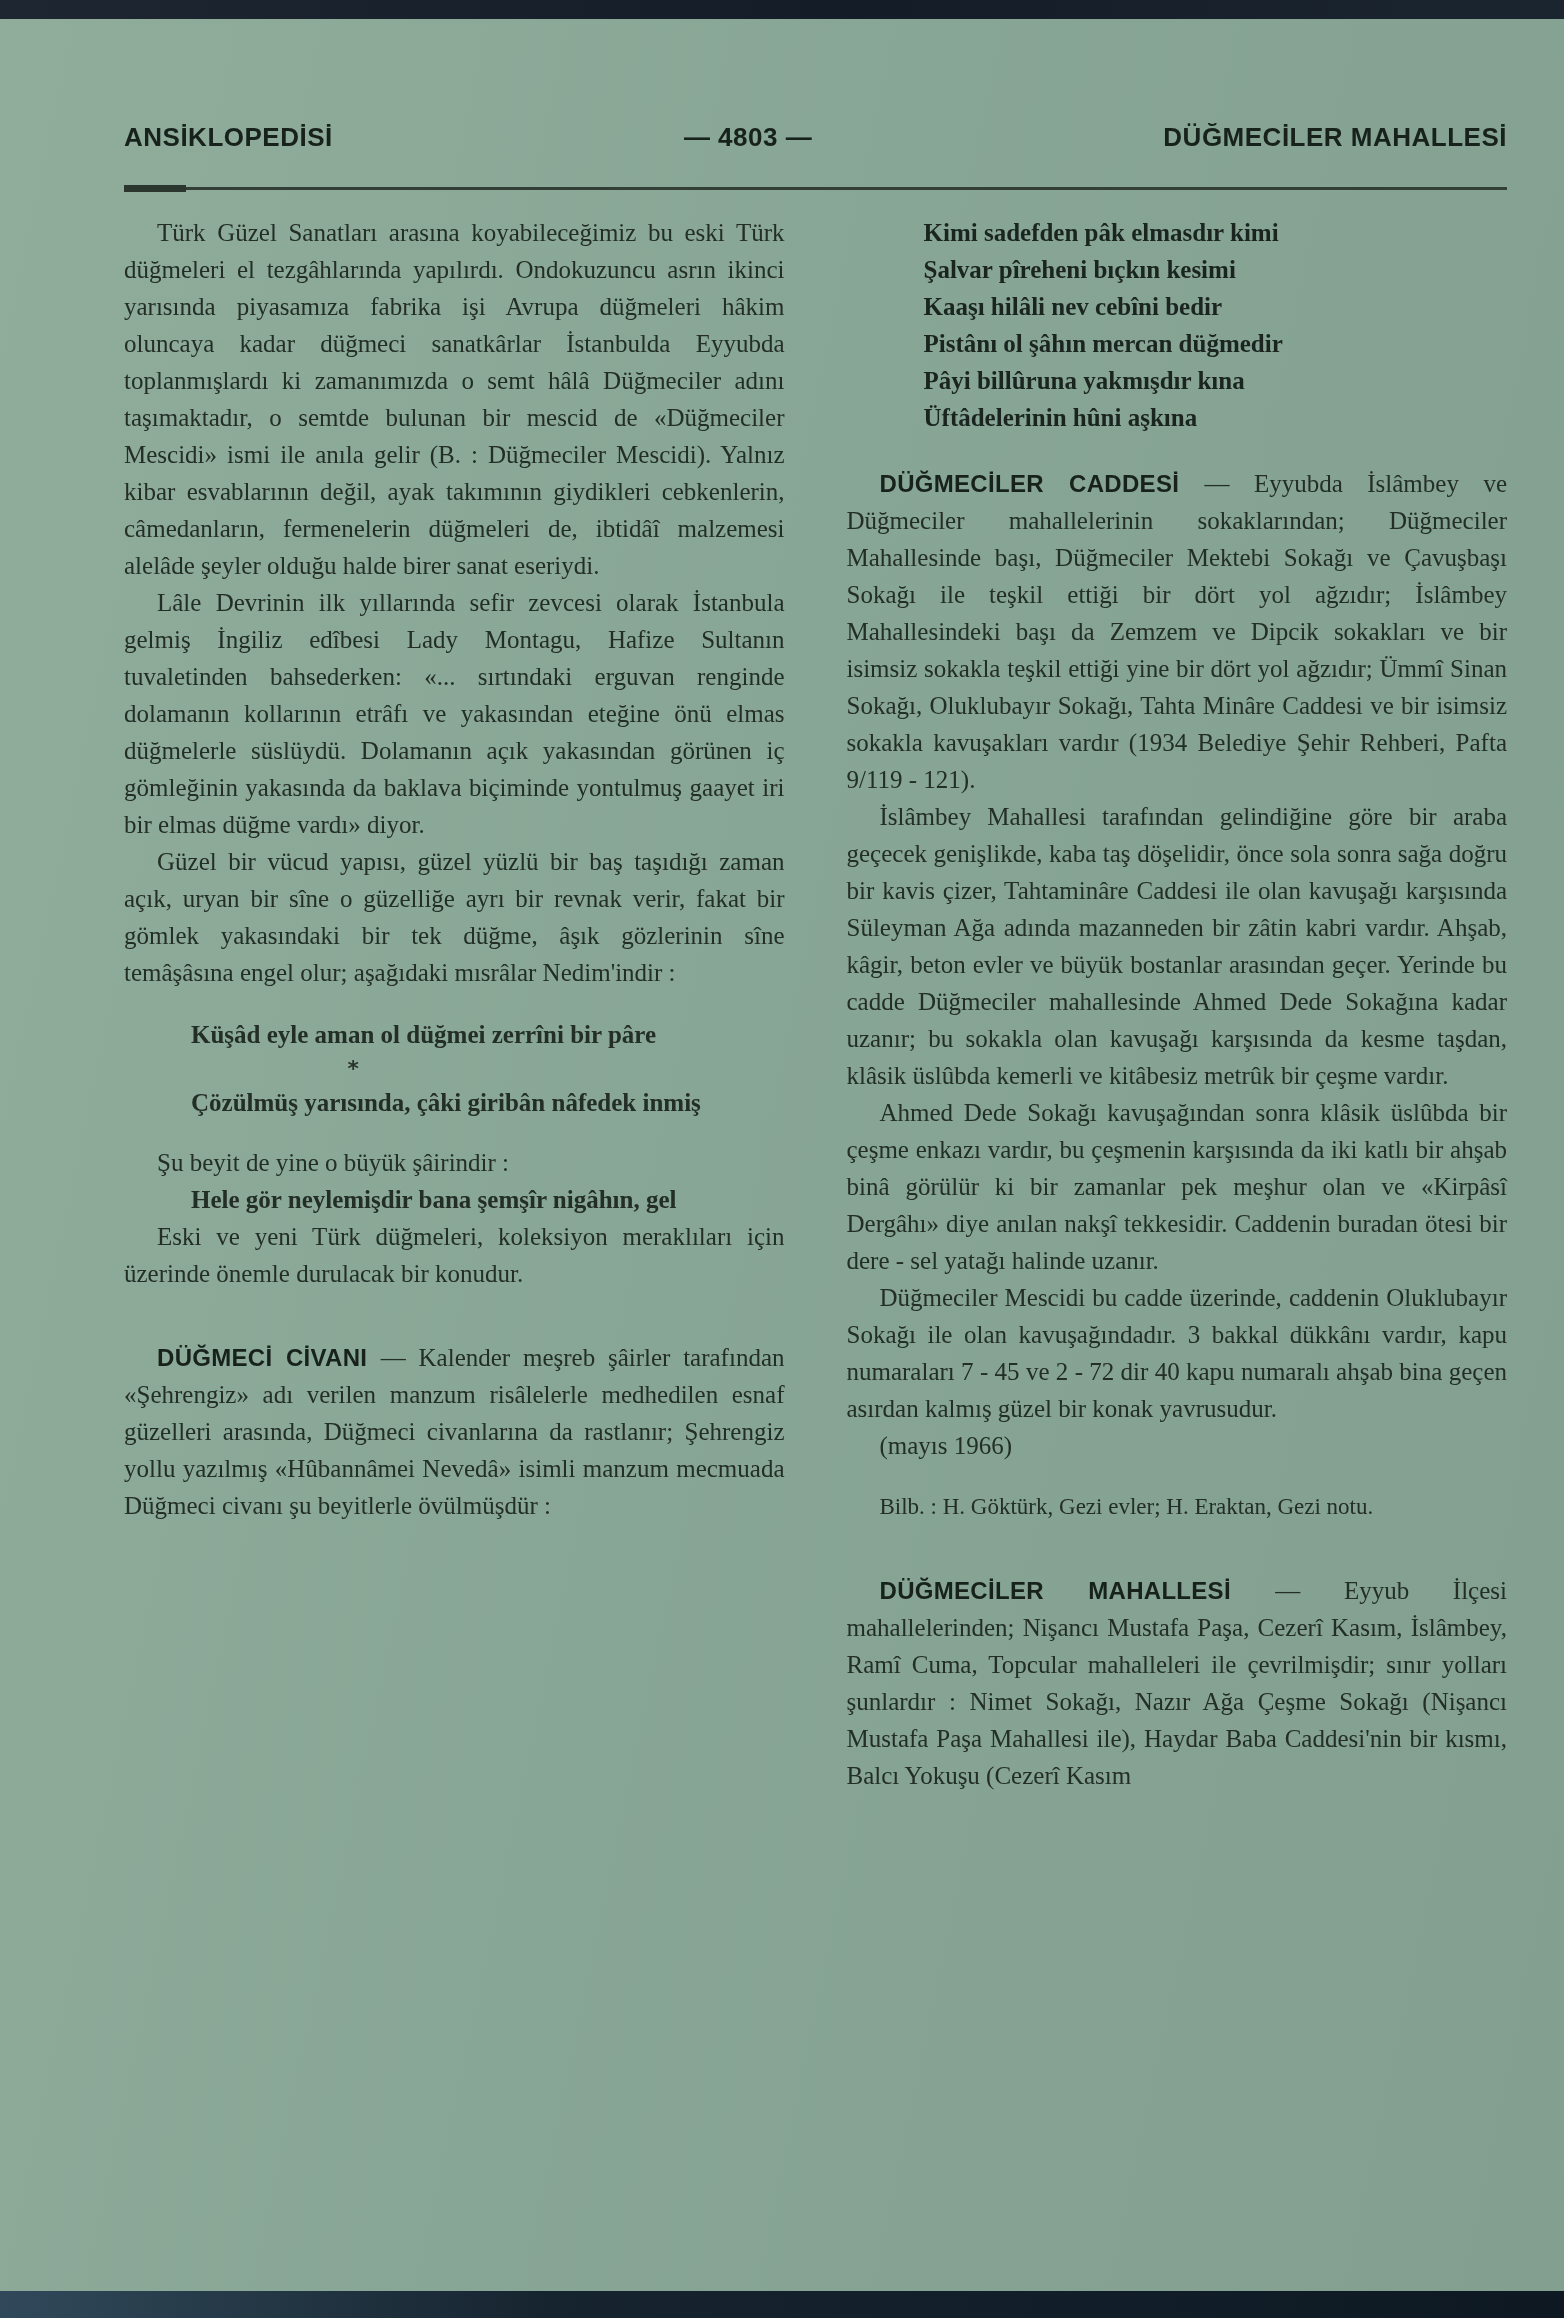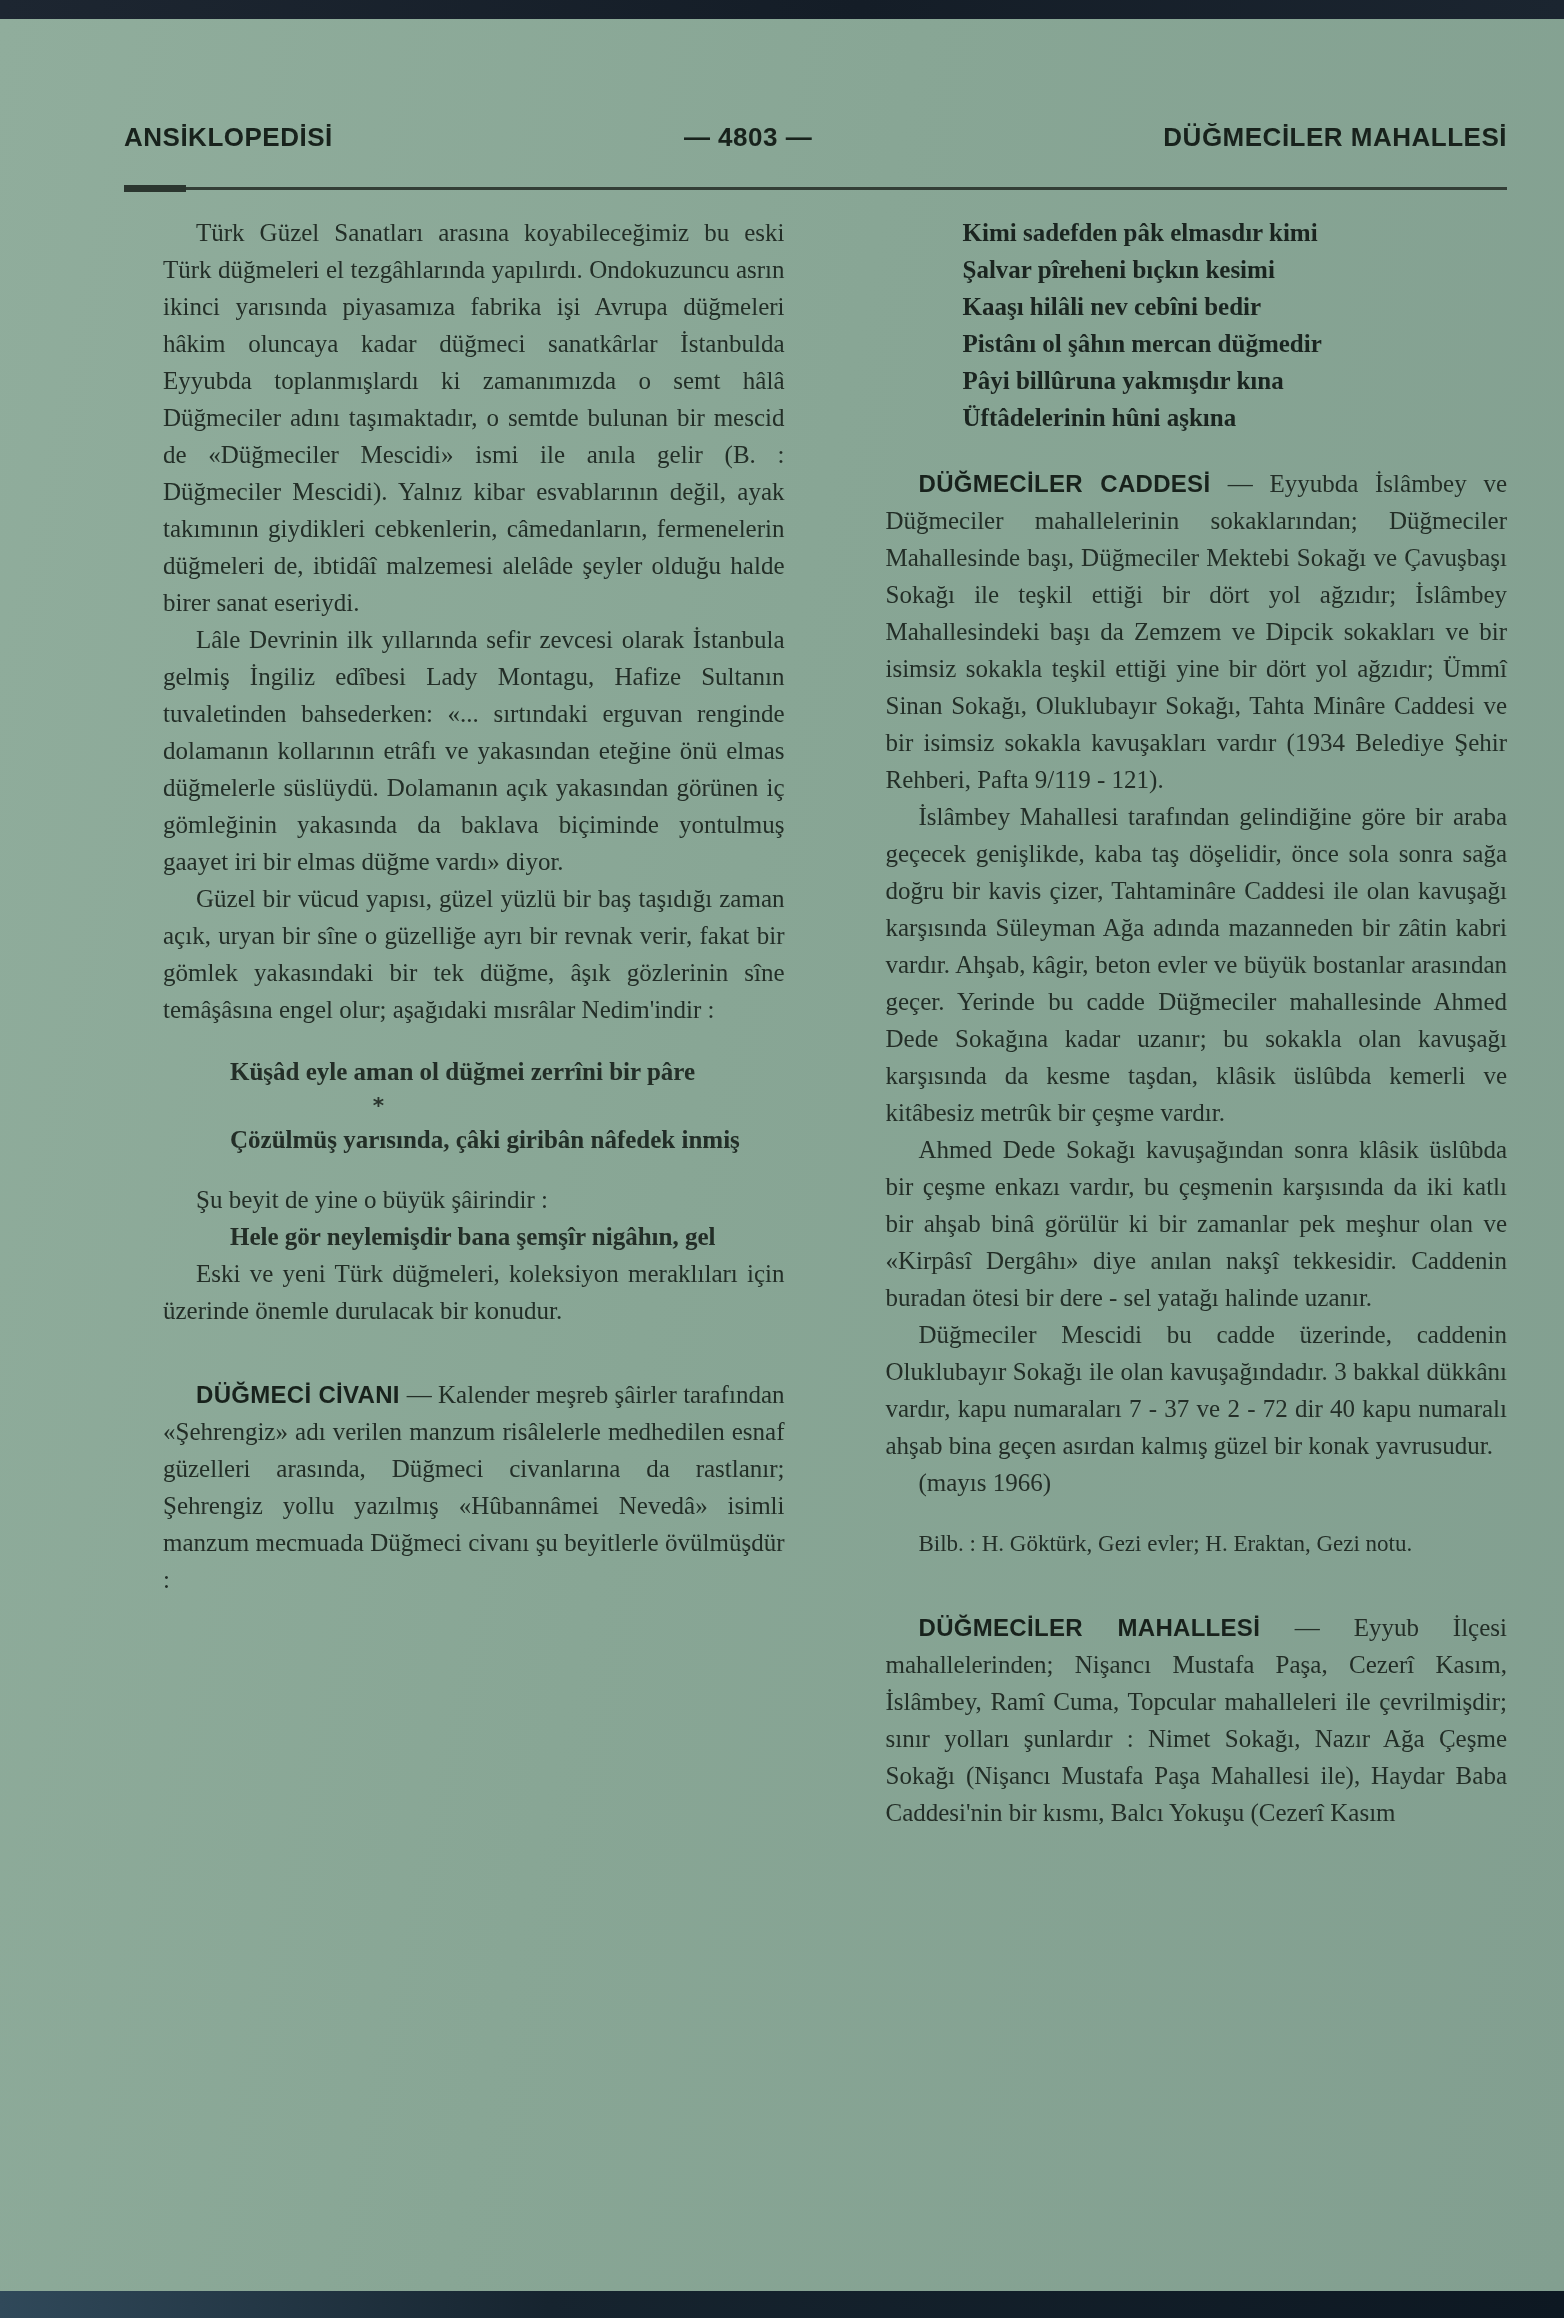--- a/index.html
+++ b/index.html
@@ -51,21 +51,20 @@
   }
   .columns {
     display: flex;
     gap: 62px;
   }
   .col {
     flex: 1;
     font-size: 25px;
     line-height: 37px;
     text-align: justify;
-    margin-left: 39px;
   }
   p.body { text-indent: 33px; }
   .verse {
     font-weight: bold;
     padding-left: 67px;
     text-align: left;
   }
   .verse-block { margin-top: 25px; margin-bottom: 5.2px; }
   .separator {
     font-family: "DejaVu Sans", sans-serif;
@@ -150,21 +149,21 @@
         <p class="poem-line">Pâyi billûruna yakmışdır kına</p>
         <p class="poem-line">Üftâdelerinin hûni aşkına</p>
       </div>
 
       <p class="body">
         <span class="run-head">DÜĞMECİLER CADDESİ </span>
         <span>— Eyyubda İslâmbey ve Düğmeciler mahallelerinin sokaklarından; Düğmeciler Mahallesinde başı, Düğmeciler Mektebi Sokağı ve Çavuşbaşı Sokağı ile teşkil ettiği bir dört yol ağzıdır; İslâmbey Mahallesindeki başı da Zemzem ve Dipcik sokakları ve bir isimsiz sokakla teşkil ettiği yine bir dört yol ağzıdır; Ümmî Sinan Sokağı, Oluklubayır Sokağı, Tahta Minâre Caddesi ve bir isimsiz sokakla kavuşakları vardır (1934 Belediye Şehir Rehberi, Pafta 9/119 - 121).</span>
       </p>
       <p class="body">İslâmbey Mahallesi tarafından gelindiğine göre bir araba geçecek genişlikde, kaba taş döşelidir, önce sola sonra sağa doğru bir kavis çizer, Tahtaminâre Caddesi ile olan kavuşağı karşısında Süleyman Ağa adında mazanneden bir zâtin kabri vardır. Ahşab, kâgir, beton evler ve büyük bostanlar arasından geçer. Yerinde bu cadde Düğmeciler mahallesinde Ahmed Dede Sokağına kadar uzanır; bu sokakla olan kavuşağı karşısında da kesme taşdan, klâsik üslûbda kemerli ve kitâbesiz metrûk bir çeşme vardır.</p>
       <p class="body">Ahmed Dede Sokağı kavuşağından sonra klâsik üslûbda bir çeşme enkazı vardır, bu çeşmenin karşısında da iki katlı bir ahşab binâ görülür ki bir zamanlar pek meşhur olan ve «Kirpâsî Dergâhı» diye anılan nakşî tekkesidir. Caddenin buradan ötesi bir dere - sel yatağı halinde uzanır.</p>
-      <p class="body">Düğmeciler Mescidi bu cadde üzerinde, caddenin Oluklubayır Sokağı ile olan kavuşağındadır. 3 bakkal dükkânı vardır, kapu numaraları 7 - 37 ve 2 - 72 dir 40 kapu numaralı ahşab bina geçen asırdan kalmış güzel bir konak yavrusudur.</p>
+      <p class="body">Düğmeciler Mescidi bu cadde üzerinde, caddenin Oluklubayır Sokağı ile olan kavuşağındadır. 3 bakkal dükkânı vardır, kapu numaraları 7 - 45 ve 2 - 72 dir 40 kapu numaralı ahşab bina geçen asırdan kalmış güzel bir konak yavrusudur.</p>
       <p class="date-note">(mayıs 1966)</p>
 
       <p class="bibliography">Bilb. : H. Göktürk, Gezi evler; H. Eraktan, Gezi notu.</p>
 
       <p class="body article">
         <span class="run-head">DÜĞMECİLER MAHALLESİ </span>
         <span>— Eyyub İlçesi mahallelerinden; Nişancı Mustafa Paşa, Cezerî Kasım, İslâmbey, Ramî Cuma, Topcular mahalleleri ile çevrilmişdir; sınır yolları şunlardır : Nimet Sokağı, Nazır Ağa Çeşme Sokağı (Nişancı Mustafa Paşa Mahallesi ile), Haydar Baba Caddesi'nin bir kısmı, Balcı Yokuşu (Cezerî Kasım</span>
       </p>
     </div>
 

